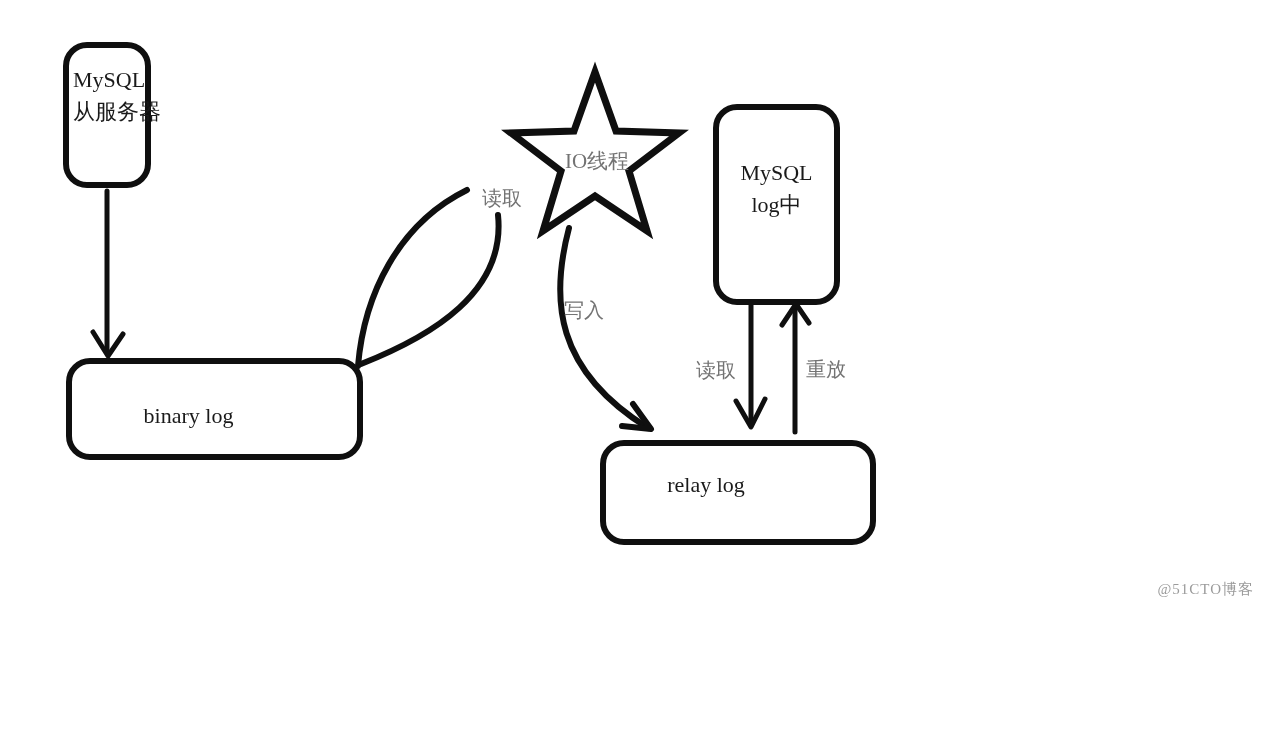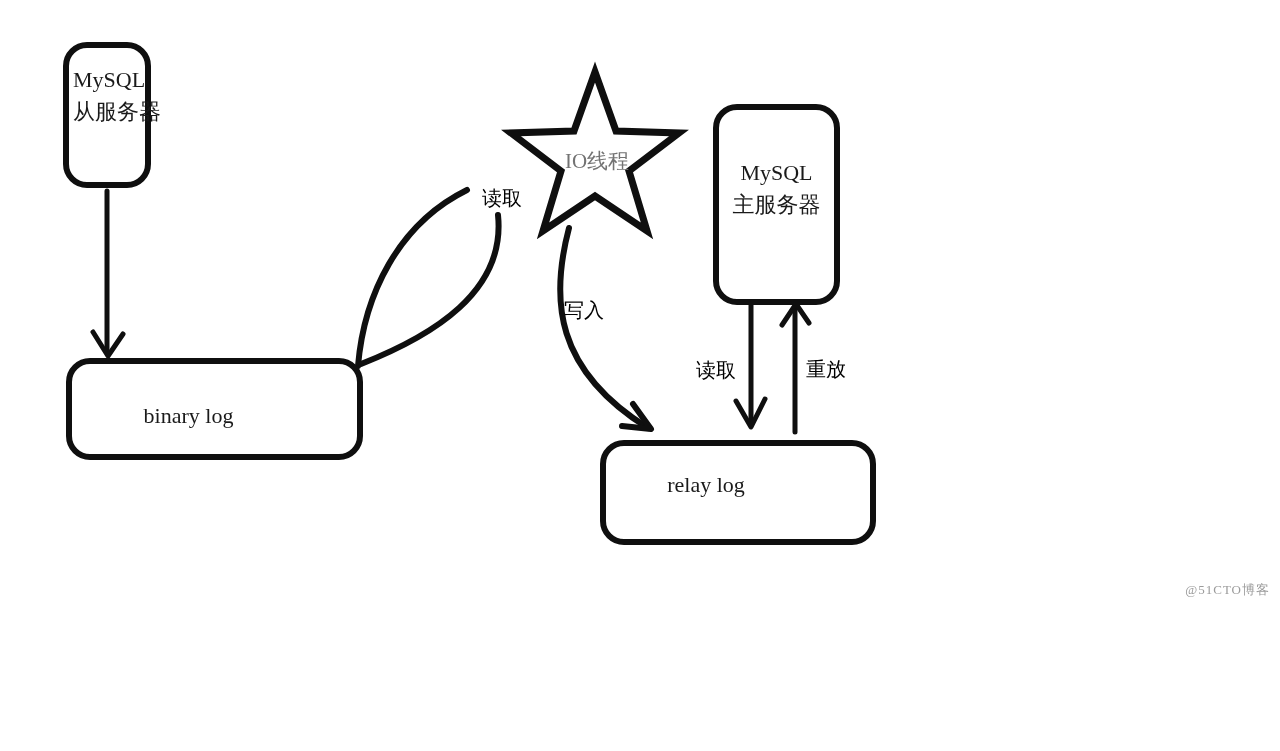--- a/index.html
+++ b/index.html
@@ -35,34 +35,34 @@
   }
   #node-master{left:63px;top:42px;width:88px;height:146px;padding-bottom:38px;align-items:flex-start;padding-left:4px;}
   #node-slave{left:713px;top:104px;width:127px;height:201px;padding-bottom:32px;}
   #node-binary-log{left:66px;top:358px;width:297px;height:102px;padding-right:52px;padding-top:14px;}
   #node-relay-log{left:600px;top:440px;width:276px;height:105px;padding-right:64px;padding-bottom:16px;}
   .edge-label{
     position:absolute;
     font-size:20px;
     line-height:35px;
     white-space:nowrap;
-    color:#000000;
+    color:#737373;
   }
   #label-master-write{left:120px;top:246px;}
   #label-io-read{left:482px;top:181px;}
   #label-io-write{left:564px;top:293px;}
   #label-slave-read{left:696px;top:353px;}
   #label-slave-replay{left:806px;top:352px;}
   #label-io-thread{
     position:absolute;left:552px;top:147px;width:90px;
     text-align:center;font-size:21px;color:#737373;white-space:nowrap;
   }
   #watermark{
-    position:absolute;right:10px;bottom:9px;
-    font-size:13px;
+    position:absolute;right:26px;bottom:9px;
+    font-size:15px;
     color:var(--watermark);
     text-shadow:1px 1px 0 #ffffff;
     letter-spacing:1px;
   }
 </style>
 </head>
 <body>
 
 <div id="canvas">
 
@@ -86,21 +86,21 @@
     <path d="M782 325 L796 304 L809 323" stroke-width="5" stroke-linejoin="round"></path>
   </svg>
 
   <div class="node" id="node-master">
     <div class="nl">MySQL</div>
     <div class="nl">从服务器</div>
   </div>
 
   <div class="node" id="node-slave">
     <div class="nl">MySQL</div>
-    <div class="nl">主服务器</div>
+    <div class="nl">log中</div>
   </div>
 
   <div class="node" id="node-binary-log">
     <div class="nl">binary log</div>
   </div>
 
   <div class="node" id="node-relay-log">
     <div class="nl">relay log</div>
   </div>
 

